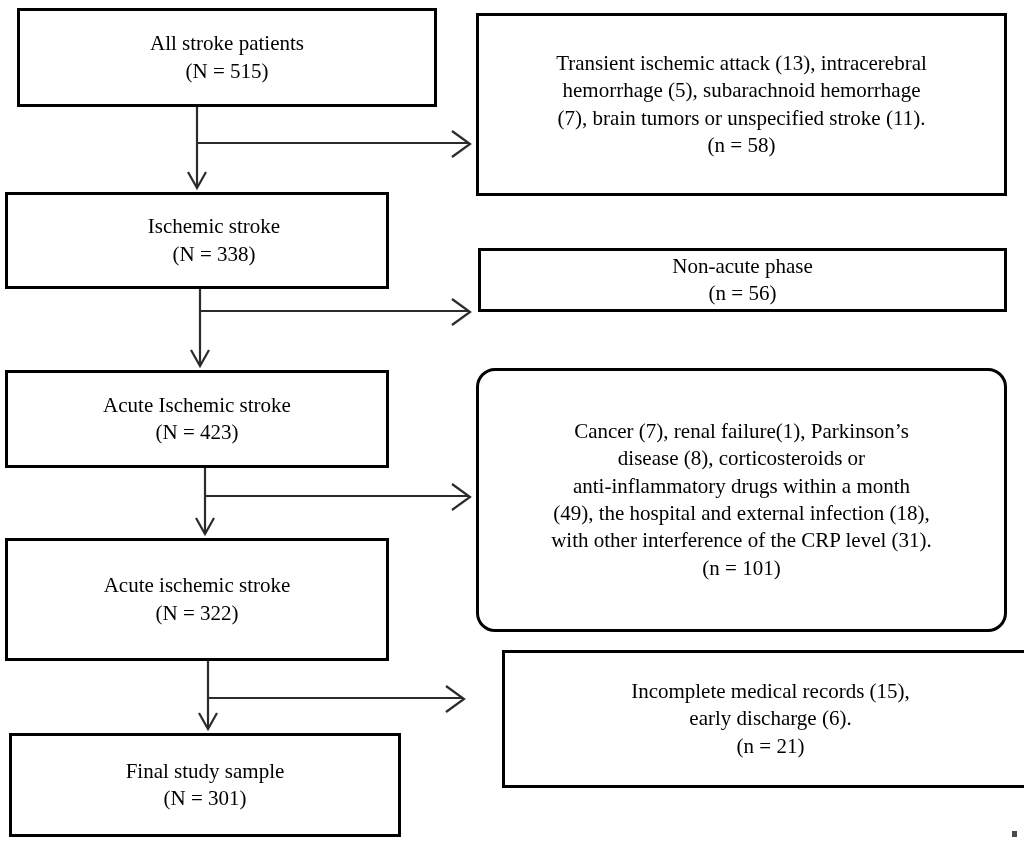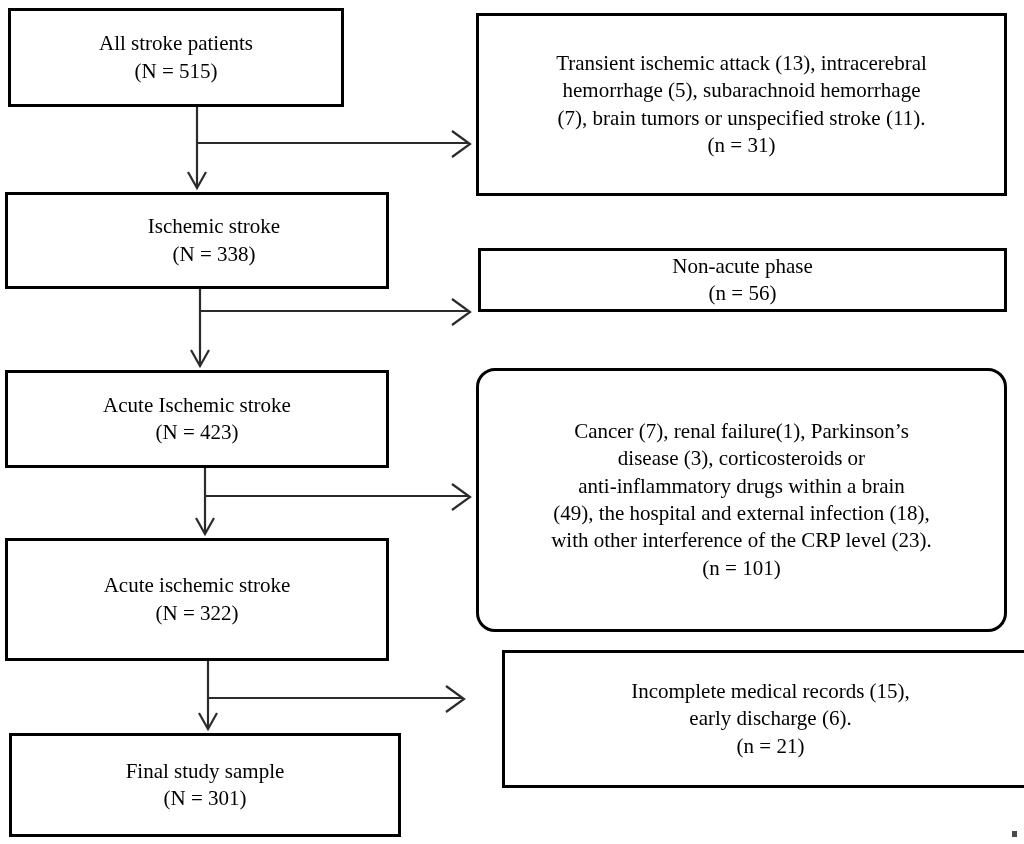--- a/index.html
+++ b/index.html
@@ -50,21 +50,21 @@
   .exclusion {
     font-size: 21px;
     padding: 6px 14px;
   }
   .exclusion .line {
     display: block;
     white-space: nowrap;
   }
 
   
-  #node-all-stroke      { left: 8px;  top: 8px;   width: 336px; height: 99px; justify-content: center; }
+  #node-all-stroke      { left: 17px;  top: 8px;   width: 420px; height: 99px; justify-content: center; }
   #node-ischemic        { left: 5px;  top: 192px; width: 384px; height: 97px; padding-left: 34px; }
   #node-acute-ischemic  { left: 5px;  top: 370px; width: 384px; height: 98px; }
   #node-acute-ischemic2 { left: 5px;  top: 538px; width: 384px; height: 123px; }
   #node-final-sample    { left: 9px;  top: 733px; width: 392px; height: 104px; }
 
   
   #node-excl-1 { left: 476px; top: 13px;  width: 531px; height: 183px; }
   #node-excl-2 { left: 478px; top: 248px; width: 529px; height: 64px;  }
   #node-excl-3 { left: 476px; top: 368px; width: 531px; height: 264px; border-radius: 19px; }
   #node-excl-4 { left: 470px; top: 650px; width: 537px; height: 138px; margin-left: 32px; }
@@ -158,34 +158,34 @@
 
   <div class="node stage" id="node-final-sample">
     <span class="line">Final study sample</span>
     <span class="line">(N = 301)</span>
   </div>
 
   <div class="node exclusion" id="node-excl-1">
     <span class="line">Transient ischemic attack (13), intracerebral</span>
     <span class="line">hemorrhage (5), subarachnoid hemorrhage</span>
     <span class="line">(7), brain tumors or unspecified stroke (11).</span>
-    <span class="line">(n = 31)</span>
+    <span class="line">(n = 58)</span>
   </div>
 
   <div class="node exclusion" id="node-excl-2">
     <span class="line">Non-acute phase</span>
     <span class="line">(n = 56)</span>
   </div>
 
   <div class="node exclusion" id="node-excl-3">
     <span class="line">Cancer (7), renal failure(1), Parkinson’s</span>
-    <span class="line">disease (3), corticosteroids or</span>
-    <span class="line">anti-inflammatory drugs within a brain</span>
+    <span class="line">disease (8), corticosteroids or</span>
+    <span class="line">anti-inflammatory drugs within a month</span>
     <span class="line">(49), the hospital and external infection (18),</span>
-    <span class="line">with other interference of the CRP level (23).</span>
+    <span class="line">with other interference of the CRP level (31).</span>
     <span class="line">(n = 101)</span>
   </div>
 
   <div class="node exclusion" id="node-excl-4">
     <span class="line">Incomplete medical records (15),</span>
     <span class="line">early discharge (6).</span>
     <span class="line">(n = 21)</span>
   </div>
 
   <div class="corner-mark"></div>

